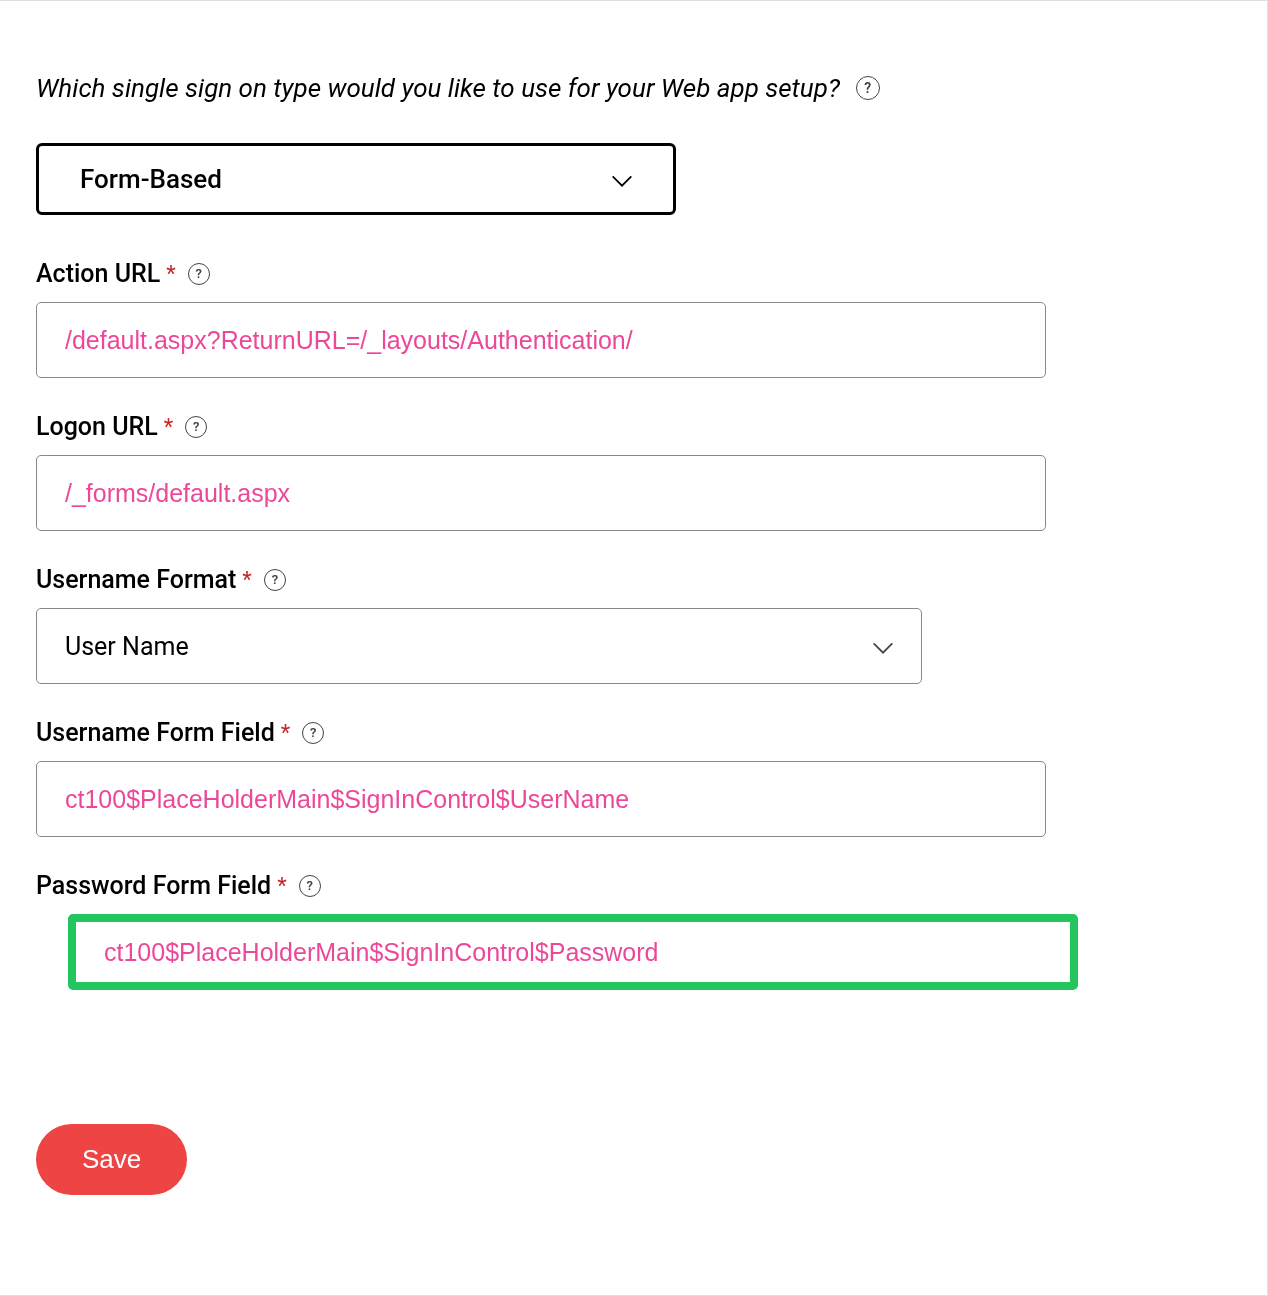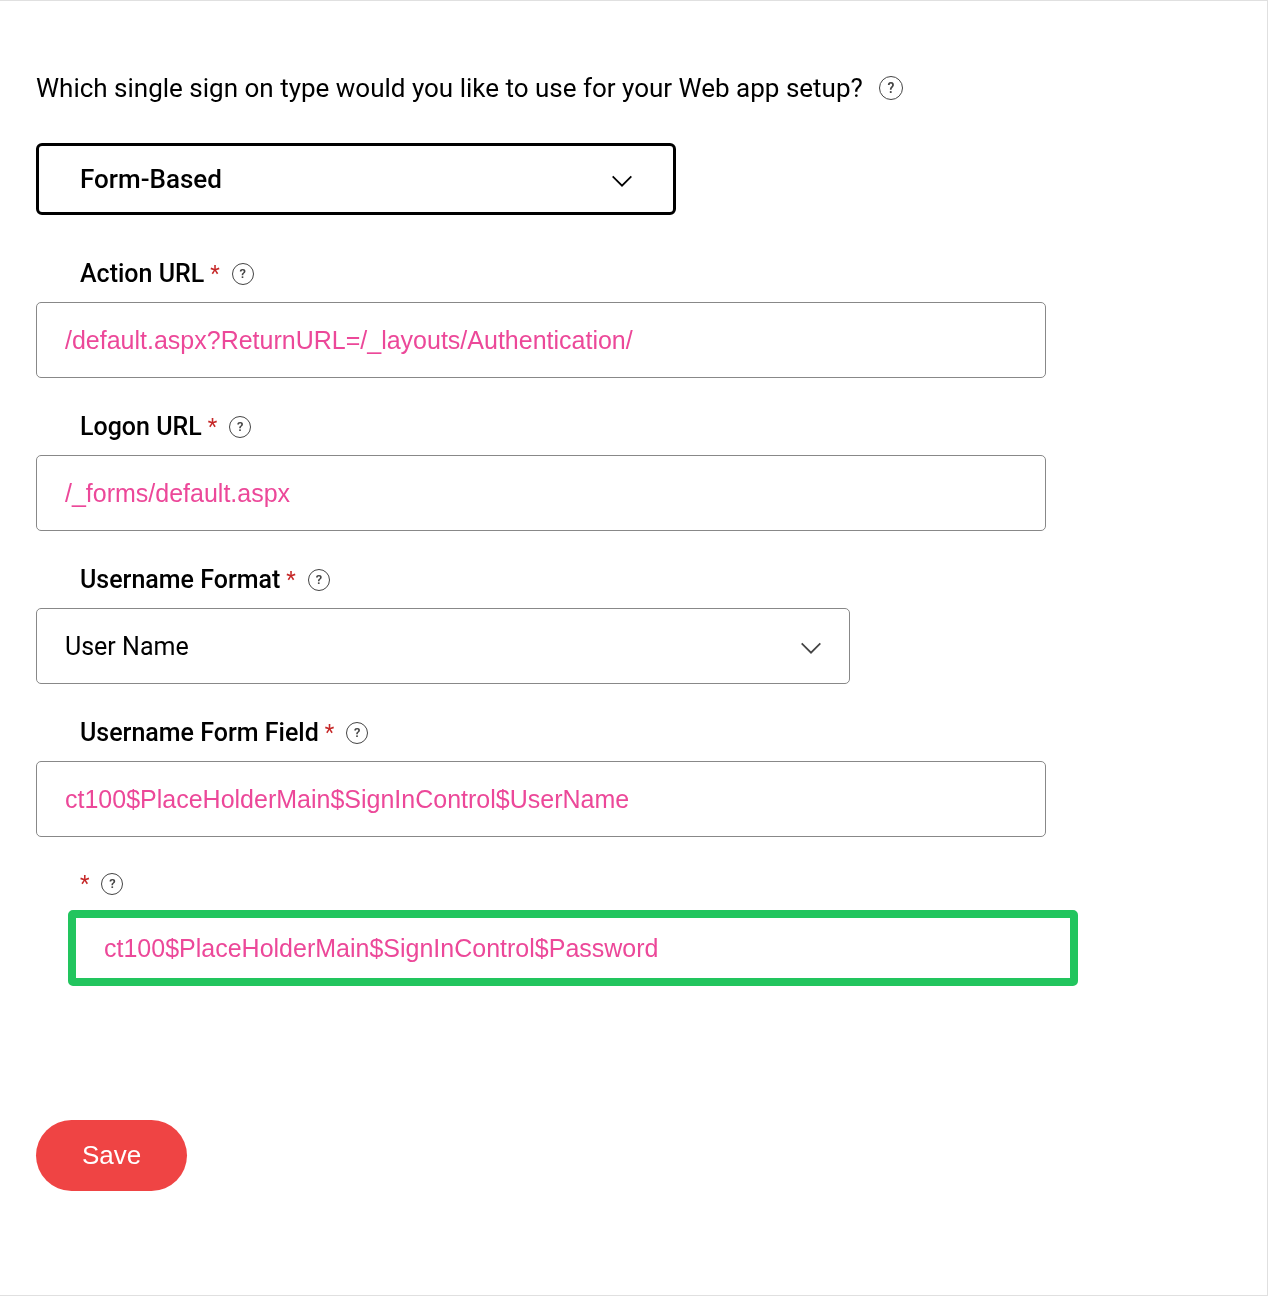--- a/index.html
+++ b/index.html
@@ -20,20 +20,21 @@
     .question-row {
       display: flex;
       align-items: center;
       gap: 16px;
       margin-bottom: 40px;
     }
     .question-text {
       font-size: 26px;
       font-weight: 400;
       color: #000;
+      font-style: italic;
     }
     .help-icon {
       display: inline-flex;
       align-items: center;
       justify-content: center;
       width: 24px;
       height: 24px;
       border: 1.5px solid #444;
       border-radius: 50%;
       font-size: 14px;
@@ -62,21 +63,20 @@
       width: 24px;
       height: 24px;
     }
     .chevron-down svg { display: block; }
     .field-group { margin-bottom: 34px; }
     .field-label-row {
       display: flex;
       align-items: center;
       gap: 6px;
       margin-bottom: 14px;
-      margin-left: 44px;
     }
     .field-label {
       font-size: 25px;
       font-weight: 500;
       color: #000;
     }
     .required-star { color: #c62828; font-size: 22px; }
     .help-icon-sm {
       display: inline-flex;
       align-items: center;
@@ -100,21 +100,21 @@
       font-size: 25px;
       color: #ec4899;
       background: #fff;
       outline: none;
     }
     .text-input.focused {
       border: 8px solid #22c55e;
       margin-left: 32px;
     }
     .select-wrap {
-      width: 814px;
+      width: 886px;
       height: 76px;
       border: 1px solid #888;
       border-radius: 5px;
       display: flex;
       align-items: center;
       justify-content: space-between;
       padding: 0 28px;
       cursor: pointer;
     }
     .select-text { font-size: 25px; color: #000; }
@@ -187,20 +187,21 @@
     <div class="field-label-row">
       <span class="field-label">Username Form Field</span>
       <span class="required-star">*</span>
       <span class="help-icon-sm">?</span>
     </div>
     <input type="text" class="text-input" value="ct100$PlaceHolderMain$SignInControl$UserName" style="">
   </div>
 
   <div class="field-group">
     <div class="field-label-row">
+      <span class="field-label">Password Form Field</span>
       <span class="required-star">*</span>
       <span class="help-icon-sm">?</span>
     </div>
     <input type="text" class="text-input focused" value="ct100$PlaceHolderMain$SignInControl$Password" style="">
   </div>
 
   <button class="save-button">Save</button>
 
 </div>
 

